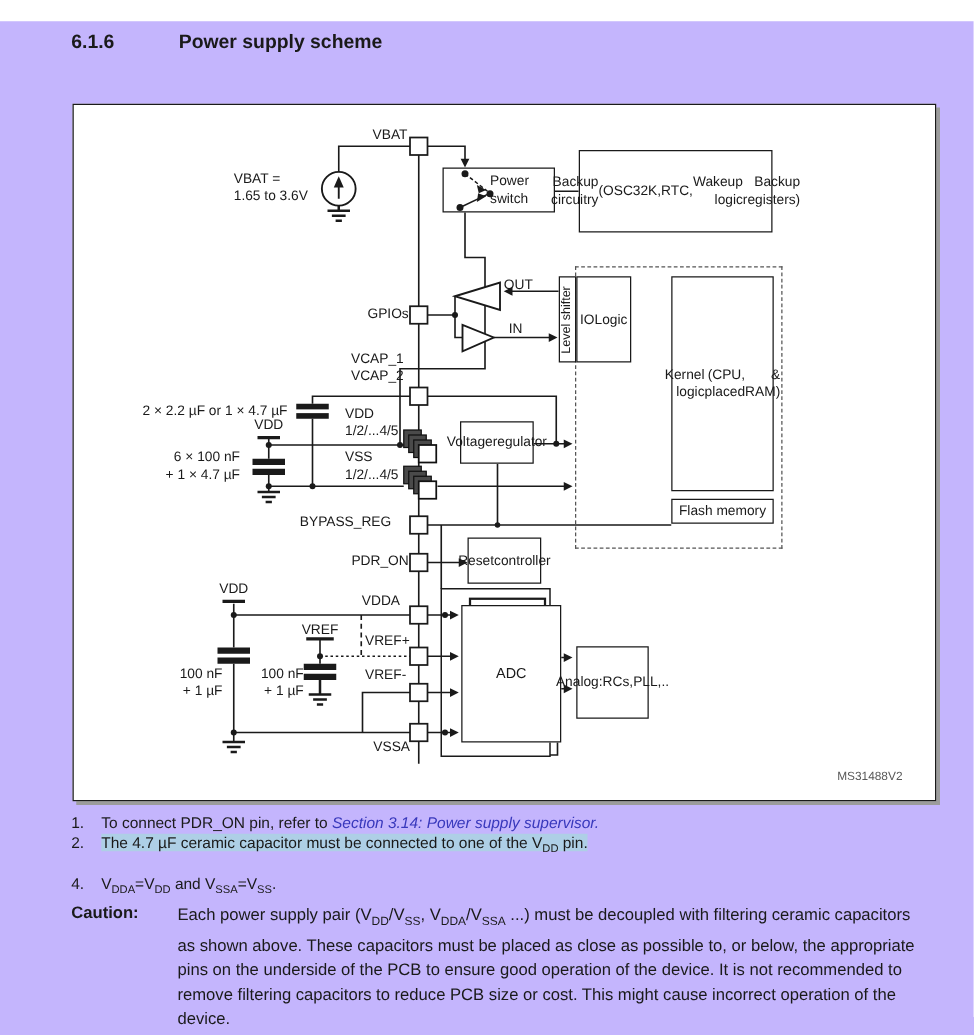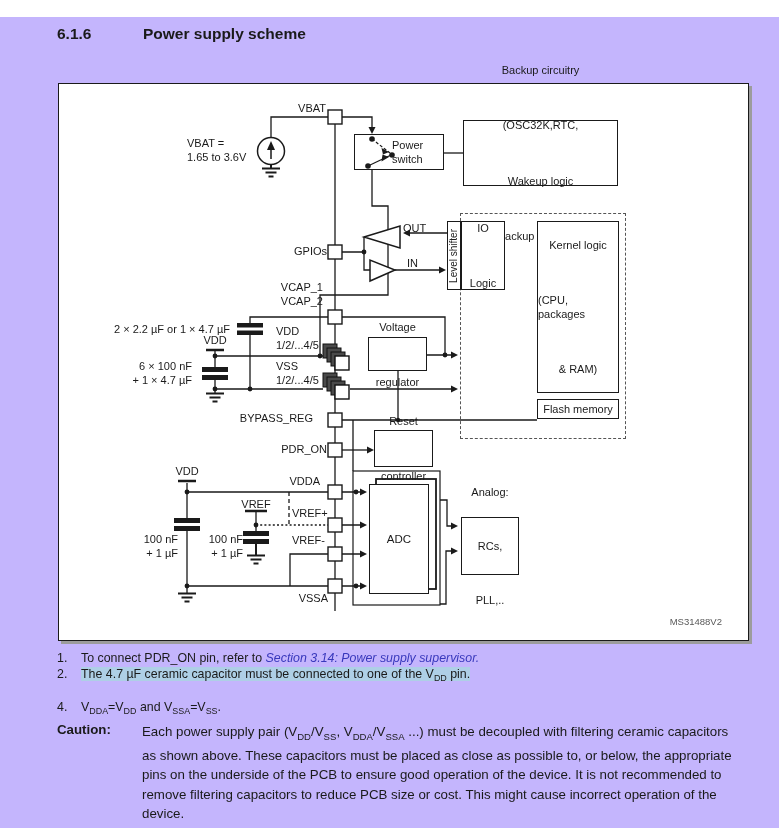--- a/index.html
+++ b/index.html
@@ -5,22 +5,22 @@
   html,body{margin:0;padding:0;background:#fff;width:779px;height:828px;overflow:hidden;
             font-family:"Liberation Sans", sans-serif;color:#1a1a1a;}
   .abs{position:absolute;}
   #page{position:relative;width:779px;height:828px;background:#c4b5fd;margin-top:17px;}
   .h-num{left:57px;top:8px;font-size:15.5px;font-weight:bold;}
   .h-title{left:143px;top:8px;font-size:15.5px;font-weight:bold;}
   .fig-caption{left:58px;top:39px;width:689px;text-align:center;font-size:12.6px;font-weight:bold;}
   #frame{left:58px;top:66px;width:689px;height:556px;border:1px solid #1a1a1a;
          box-shadow:3px 3px 0 #9c9c9c;background:#fff;}
   #frame svg{position:absolute;left:0;top:0;}
-  .box{position:absolute;background:#fff;border:1.5px solid #1a1a1a;display:flex;flex-direction:column;
-       align-items:center;justify-content:center;font-size:11px;line-height:14px;text-align:left;box-sizing:border-box;gap:41px;}
+  .box{position:absolute;background:#fff;border:1.5px solid #1a1a1a;display:flex;flex-direction:row;
+       align-items:center;justify-content:center;font-size:11px;line-height:14px;text-align:right;box-sizing:border-box;}
   .box.clear{background:transparent;border-width:1.6px;}
   .dashedbox{position:absolute;border:1px dashed #555;box-sizing:border-box;background:transparent;}
   .lbl{position:absolute;font-size:11px;line-height:13.5px;white-space:pre;}
   .r{text-align:right;}
   .c{text-align:center;}
   .vtext{writing-mode:vertical-rl;transform:rotate(180deg);font-size:10px;}
   .ms{font-size:9.5px;color:#595959;}
   .note{position:absolute;left:57px;font-size:12.4px;line-height:16px;white-space:pre;}
   .note .note-num{display:inline-block;width:24px;}
   .note-link{color:#3838bc;font-style:italic;}
@@ -194,35 +194,35 @@
 
     <div class="box" style="left:388px;top:137px;width:14px;height:69px;">
       <span class="vtext">Level shifter</span>
     </div>
     <div class="box" style="left:402px;top:137px;width:44px;height:69px;">
       <span>IO</span>
       <span>Logic</span>
     </div>
     <div class="box" style="left:478px;top:137px;width:82px;height:172px;">
       <span>Kernel logic</span>
-      <span>(CPU, packages</span>
+      <span>(CPU, placed</span>
       <span>&amp; RAM)</span>
     </div>
     <div class="box" style="left:309px;top:253px;width:59px;height:34px;">
       <span>Voltage</span>
       <span>regulator</span>
     </div>
     <div class="box" style="left:478px;top:315px;width:82px;height:20px;">
       <span>Flash memory</span>
     </div>
     <div class="box" style="left:315px;top:346px;width:59px;height:37px;">
       <span>Reset</span>
       <span>controller</span>
     </div>
-    <div class="box" style="left:310px;top:400px;width:60px;height:110px;border-width:1.8px;font-size:11.5px;">
+    <div class="box" style="left:310px;top:400px;width:80px;height:110px;border-width:1.8px;font-size:11.5px;">
       <span>ADC</span>
     </div>
     <div class="box" style="left:402px;top:433px;width:58px;height:58px;line-height:13px;">
       <span>Analog:</span>
       <span>RCs,</span>
       <span>PLL,..</span>
     </div>
 
     <div class="lbl r" style="left:235px;top:18px;width:32px;">VBAT</div>
     <div class="lbl" style="left:128px;top:53px;"><span>VBAT =</span><br><span>1.65 to 3.6V</span></div>

